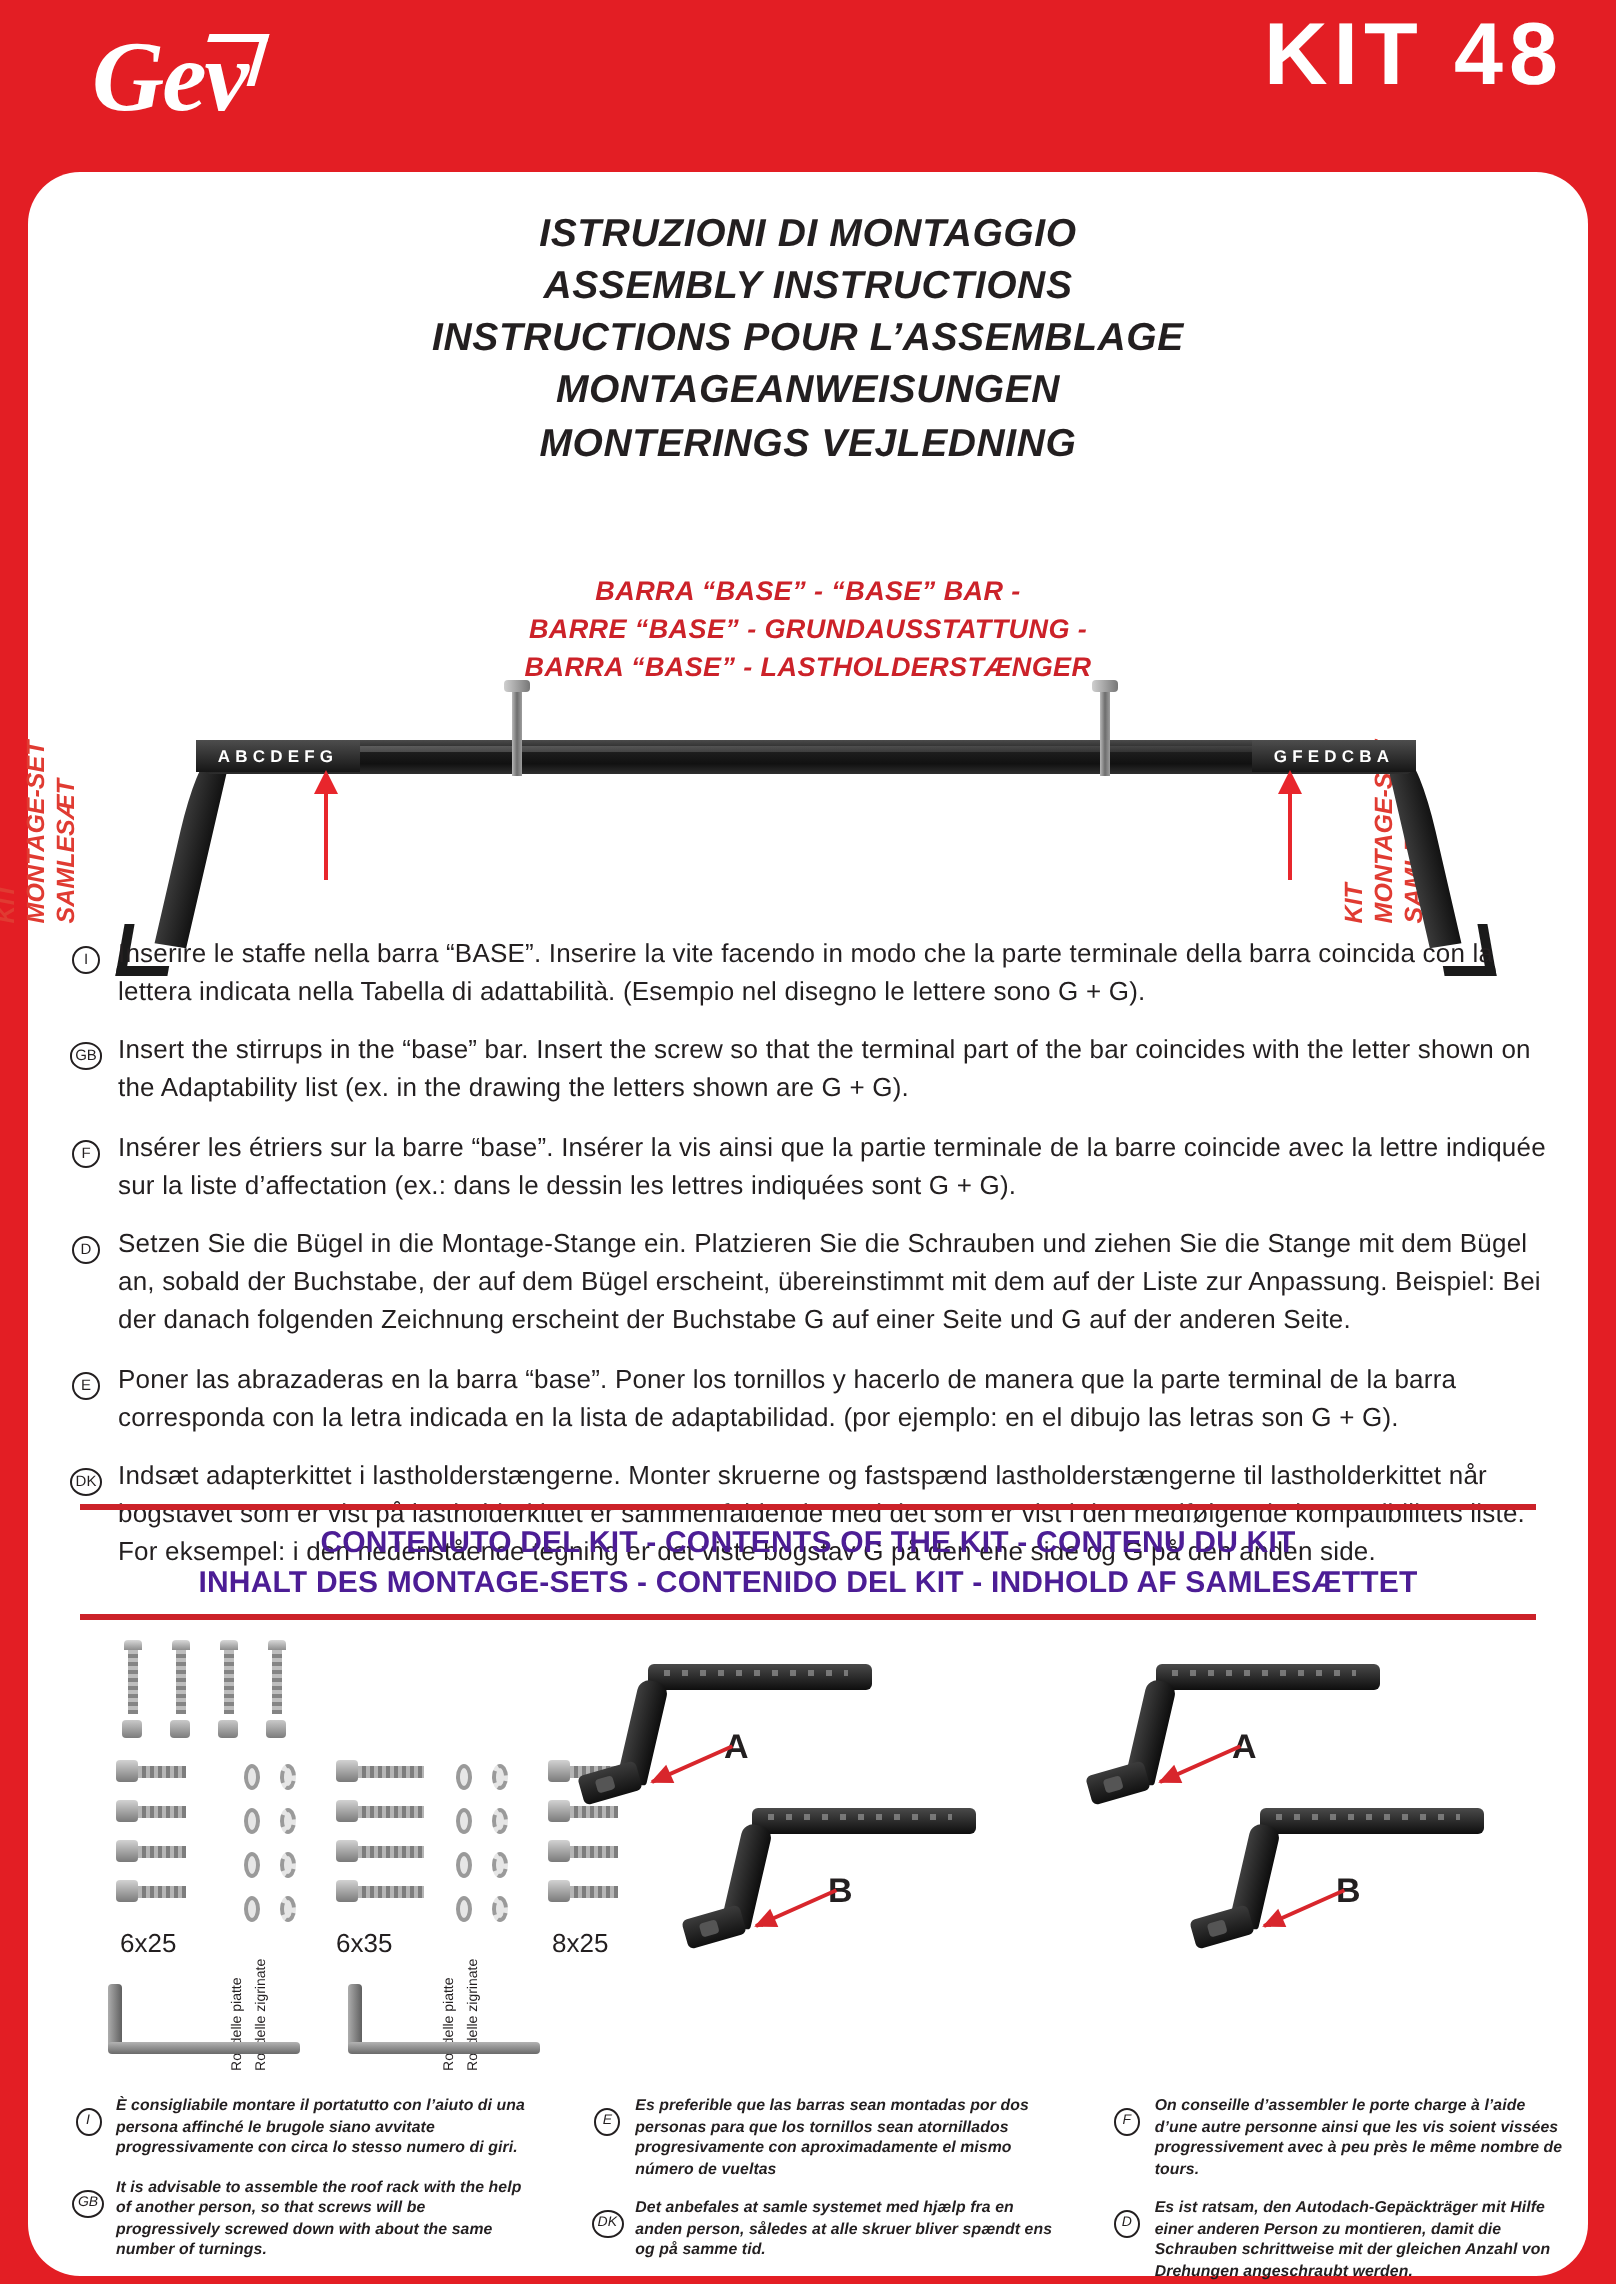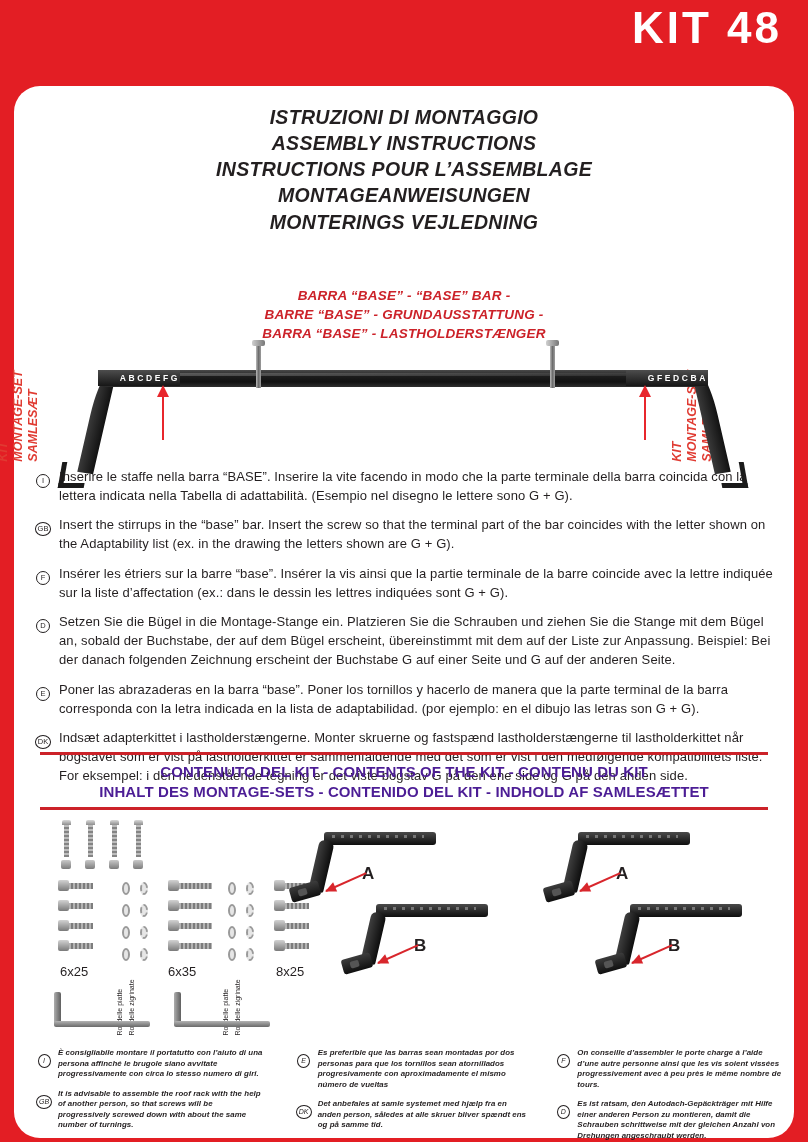--- a/index.html
+++ b/index.html
@@ -80,21 +80,21 @@
     border-radius: 3px;
   }
   .bar-main::after {
     content:""; position:absolute; left:3%; top:3px; width:94%; height:3px;
     background: linear-gradient(90deg, rgba(255,255,255,.22), rgba(255,255,255,.05));
   }
   .bar-end {
     position: absolute; top: 26px; width: 82px; height: 16px;
     background: linear-gradient(180deg,#4d4d4d,#161616);
     color: #fff; font-size: 8.5px; font-weight: bold;
-    letter-spacing: 2.6px; text-align: right; line-height: 16px;
+    letter-spacing: 2.6px; text-align: center; line-height: 16px;
   }
   .bar-end.left  { left: 84px; }
   .bar-end.right { left: 612px; }
   .leg {
     position: absolute; top: 34px; width: 16px; height: 96px;
     background: linear-gradient(90deg,#3a3a3a,#121212);
   }
   .leg.l { left: 74px;  transform: rotate(9deg) skewX(-4deg); border-radius: 40% 0 0 0; }
   .leg.r { left: 690px; transform: rotate(-9deg) skewX(4deg); border-radius: 0 40% 0 0; }
   .foot {
@@ -247,20 +247,24 @@
   .note .flagmark span { font-size: 7px; min-width: 13px; }
   .note-text {
     flex: 1; font-size: 7.9px; font-weight: bold; color: #231f20;
     line-height: 1.33; letter-spacing: 0.05px;
   }
 </style>
 </head>
 <body>
 
 <div class="header">
+  <div class="logo">
+    <span>Gev</span>
+    <span class="slash"></span>
+  </div>
   <div class="kit-title">KIT 48</div>
 </div>
 
 <div class="panel">
 
   <div class="titles">
     <div>ISTRUZIONI DI MONTAGGIO</div>
     <div>ASSEMBLY INSTRUCTIONS</div>
     <div>INSTRUCTIONS POUR L’ASSEMBLAGE</div>
     <div>MONTAGEANWEISUNGEN</div>

